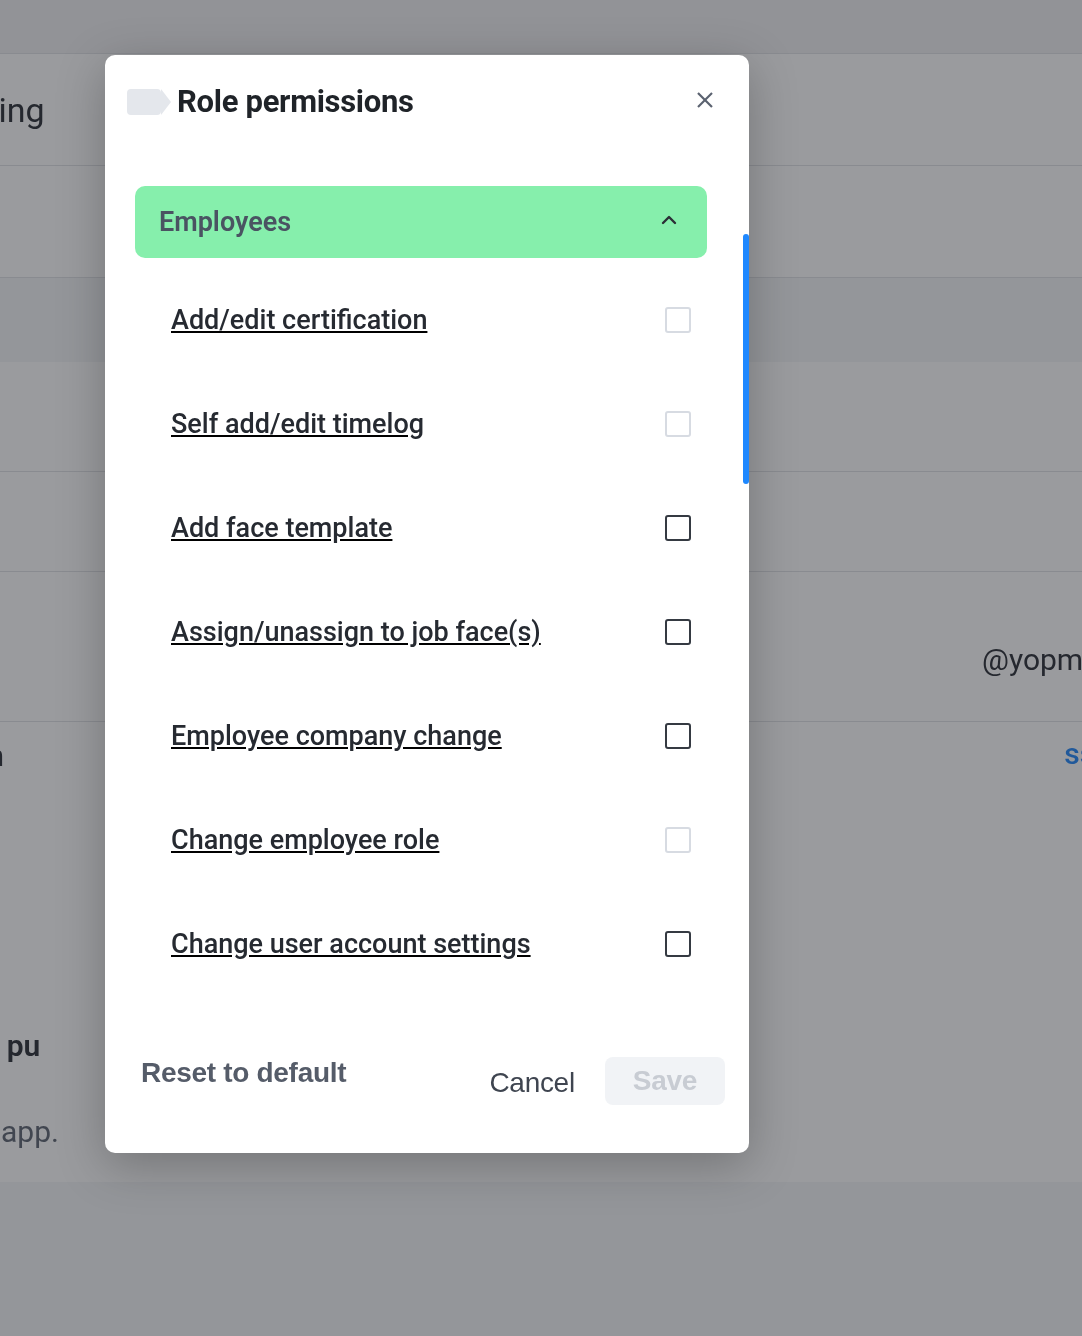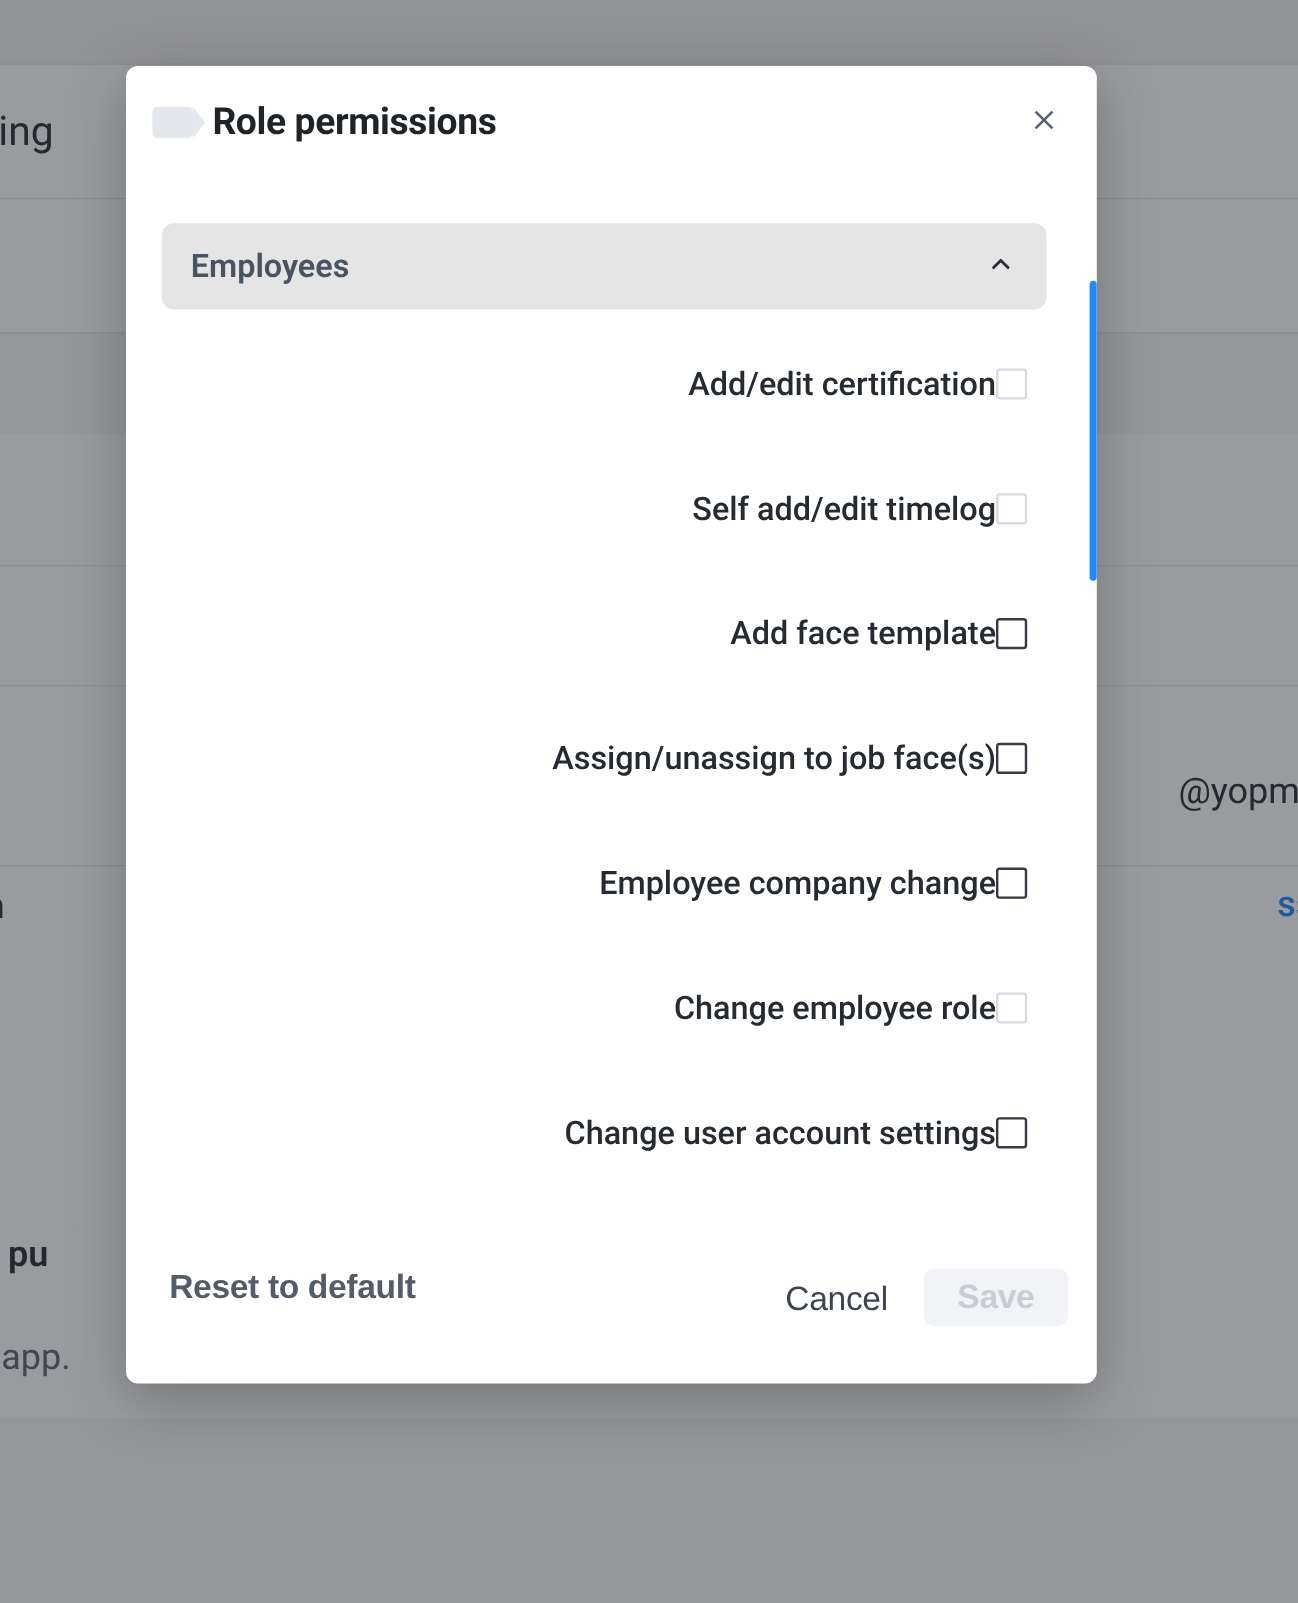--- a/index.html
+++ b/index.html
@@ -76,21 +76,21 @@
     position: absolute;
     inset: 0;
     background: rgba(30, 34, 40, 0.45);
   }
 
   
   .modal {
     position: absolute;
     top: 55px;
     left: 105px;
-    width: 809px;
+    width: 644px;
     height: 1098px;
     background: #fff;
     border-radius: 10px;
     box-shadow: 0 12px 48px rgba(0,0,0,0.25);
     display: flex;
     flex-direction: column;
   }
 
   .modal-header {
     display: flex;
@@ -148,43 +148,44 @@
     border-radius:3px;
   }
 
   .scroll-content {
     position:absolute;
     left:0; right:12px; top:0; bottom:0;
     padding: 44px 30px 0 30px;
   }
 
   .section-header {
-    background:#e5e5e5;
+    background:#86efac;
     border-radius:10px;
     height:72px;
     display:flex;
     align-items:center;
     justify-content:space-between;
     padding:0 28px 0 24px;
     cursor:pointer;
   }
   .section-header .stitle {
     font-size:27px;
     font-weight:600;
     color:#4a5362;
   }
   .section-header .chev { color:#2b2f36; }
   .section-header .chev svg{ width:20px; height:20px; }
 
   .perm-list { padding-top: 10px; }
   .perm-item {
     display:flex;
     align-items:center;
-    justify-content:flex-end;
+    justify-content:space-between;
     padding: 36px 16px 36px 36px;
+    text-decoration: underline;
   }
   .perm-label {
     font-size:27px;
     color:#262a31;
     font-weight:500;
   }
   .cb {
     width:26px; height:26px;
     border:2.5px solid #353a42;
     border-radius:3px;

